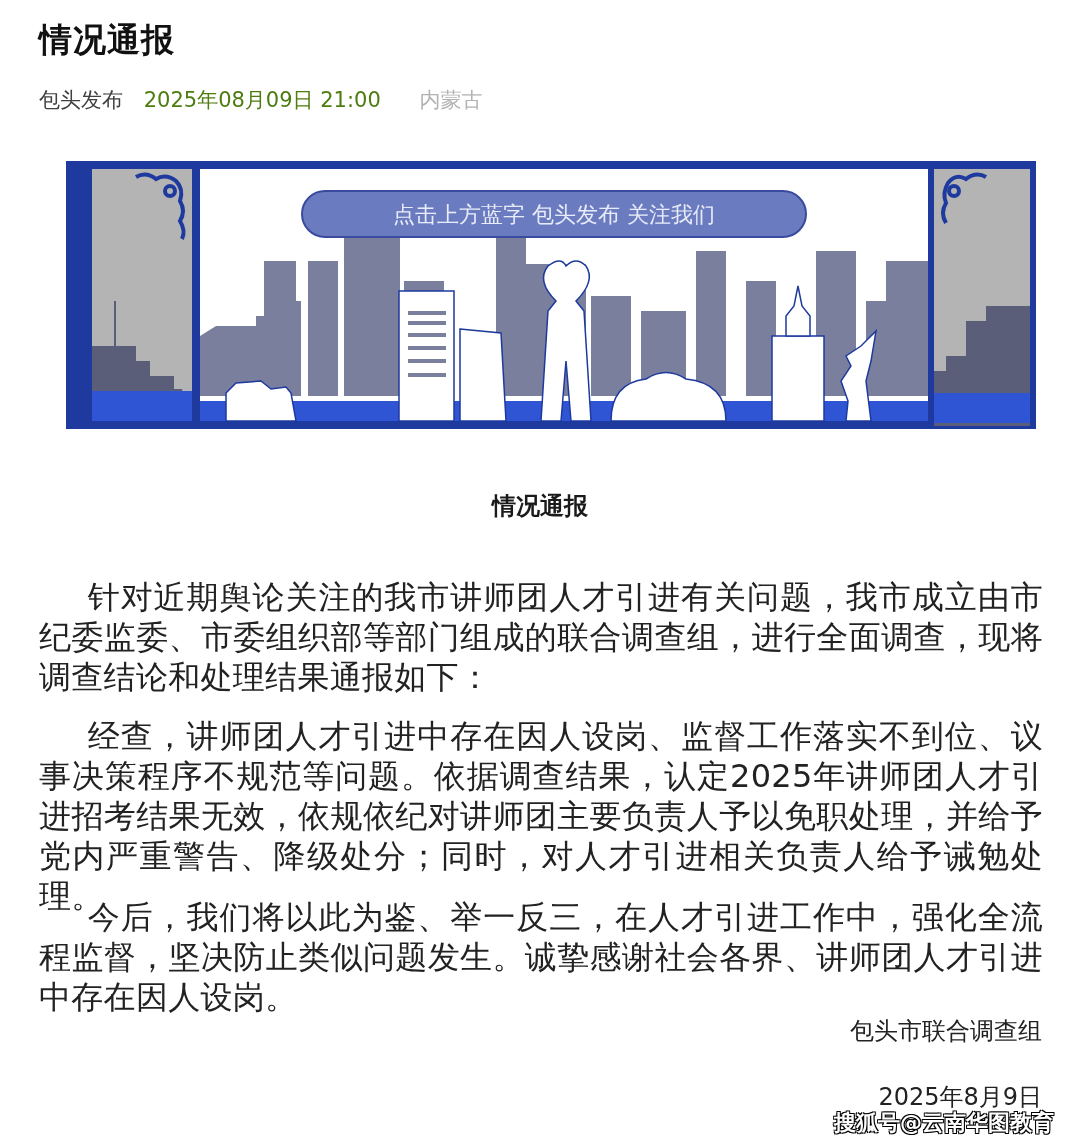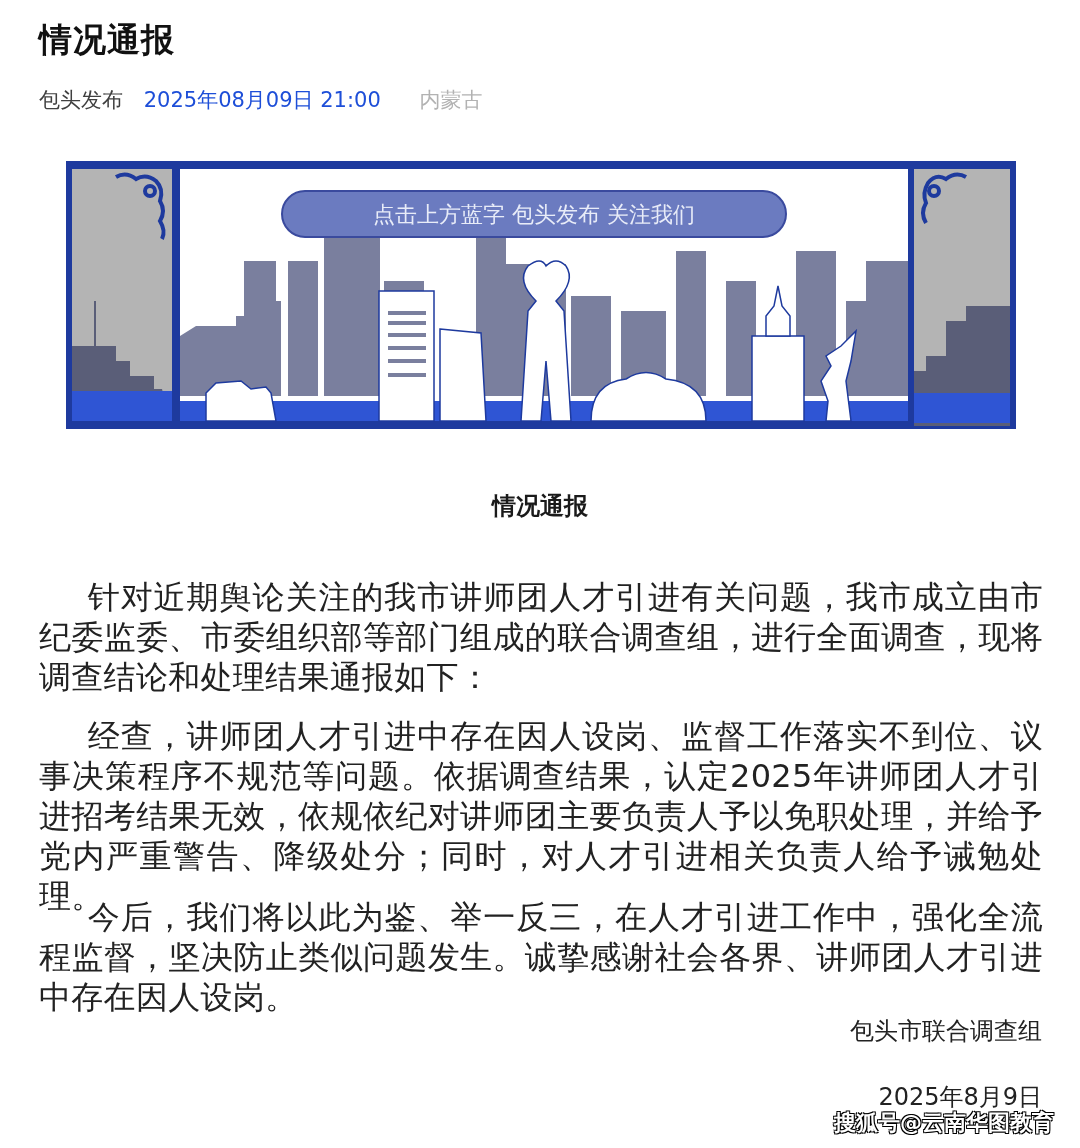--- a/index.html
+++ b/index.html
@@ -1,24 +1,24 @@
 <!DOCTYPE html>
 <html><head>
 <meta charset="utf-8">
 <style>
   html, body { margin: 0; padding: 0; background: #ffffff; }
   body { width: 1080px; height: 1148px; position: relative; overflow: hidden;
          font-family: "DejaVu Sans", "Liberation Sans", sans-serif; color: #1a1a1a; }
   .title { position: absolute; left: 39px; top: 18px; font-size: 33px; font-weight: bold; color: #111; letter-spacing: 1px; }
   .meta { position: absolute; left: 39px; top: 86px; font-size: 21px; white-space: nowrap; }
   .meta .account { color: #404040; margin-right: 14px; cursor: pointer; }
-  .meta .date { color: #1d4ed8; margin-right: 14px; text-align: right; }
+  .meta .date { color: #4d7c0f; margin-right: 14px; text-align: right; }
   .meta .loc { color: #b2b2b2; margin-left: 18px; }
 
-  .banner { position: absolute; left: 66px; top: 161px; width: 950px; height: 268px; background: #1e3a9e; overflow: hidden; }
+  .banner { position: absolute; left: 66px; top: 161px; width: 950px; height: 268px; background: #1e3a9e; overflow: hidden; padding-left: 20px; }
   .banner svg { display: block; }
 
   .body-title { position: absolute; left: 0; width: 1080px; top: 490px; text-align: center; font-size: 24px; font-weight: bold; color: #1a1a1a; }
   .para { position: absolute; left: 39px; width: 1004px; font-size: 32px; line-height: 40px; color: #222; text-align: justify; letter-spacing: 0.3px; }
   .para .indent { display: inline-block; width: 48px; }
   .p1 { top: 577px; }
   .p2 { top: 697px; margin-top: 19px; }
   .p3 { top: 897px; }
   .sign { position: absolute; right: 38px; font-size: 24px; color: #222; text-align: right; }
   .sign.org { top: 1015px; text-align: right; }

